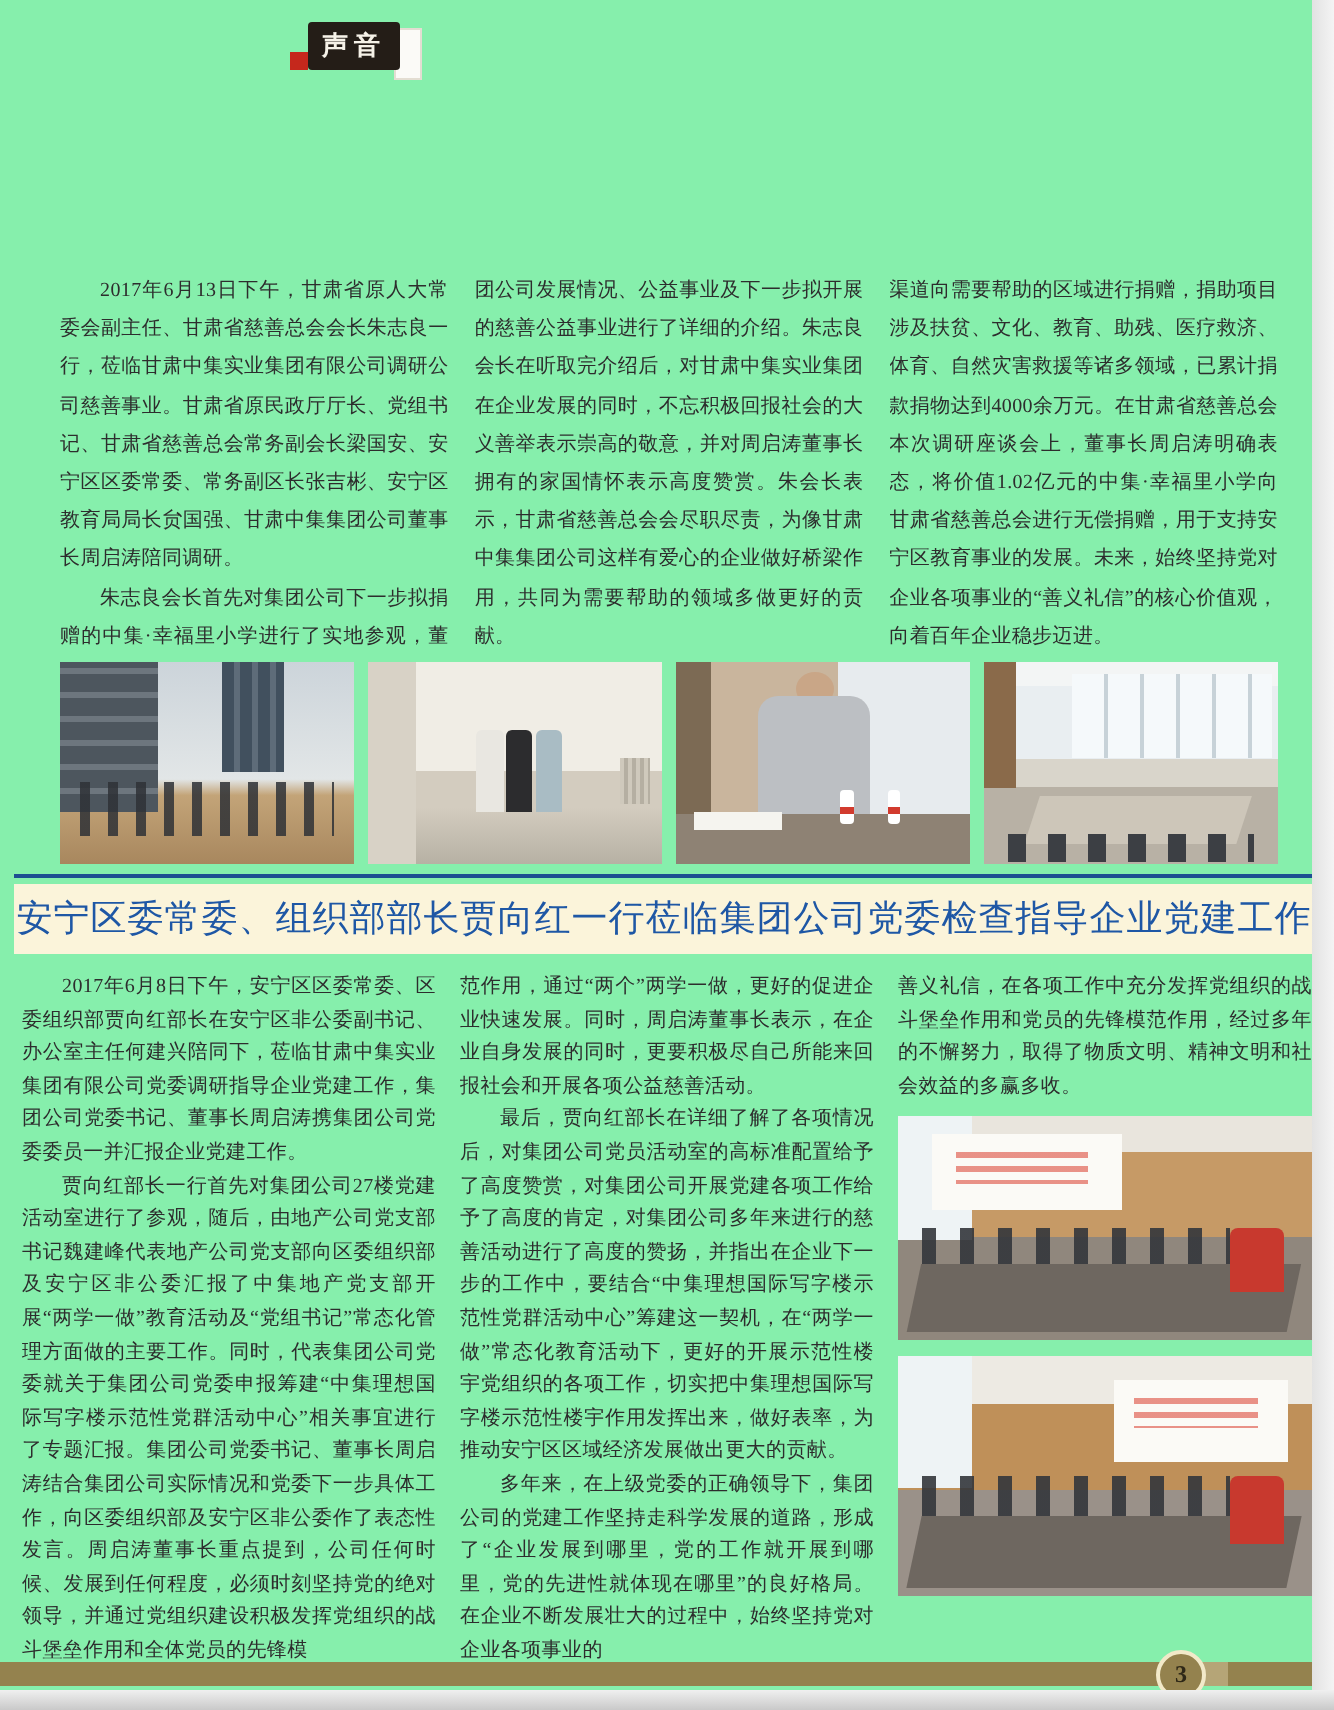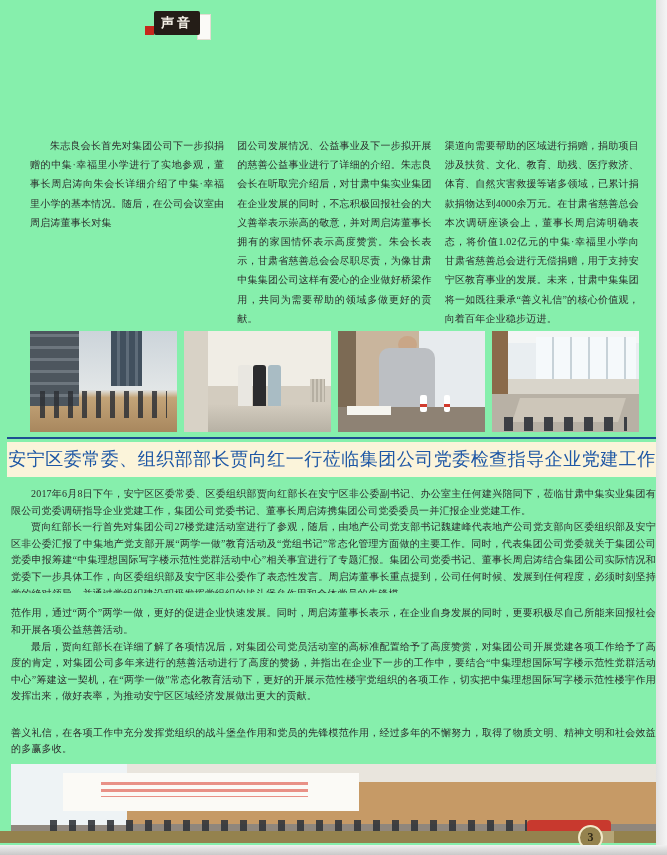--- a/index.html
+++ b/index.html
@@ -55,21 +55,21 @@
   .p4{background:linear-gradient(180deg,#f3f5f5 0 12%,#e9eef1 12% 48%,#d9d5cb 48% 62%,#b8b1a5 62% 100%);}
   .p4 .win{left:30%;top:6%;width:68%;height:42%;background:repeating-linear-gradient(90deg,#f5f9fb 0 16px,#c7d2d8 16px 18px);}
   .p4 .wood{left:0;top:0;width:11%;height:62%;background:#8a6a4a;}
   .p4 .table{left:16%;bottom:10%;width:72%;height:24%;background:#cdc6b9;transform:skewX(-18deg);}
   .p4 .chairs{left:8%;bottom:1%;width:84%;height:14%;background:repeating-linear-gradient(90deg,#3c3f44 0 9px,rgba(0,0,0,0) 9px 20px);}
 
   
   .divider-blue{position:absolute;left:7px;top:437px;width:650px;height:2px;background:#1d4f91;}
   .title2{position:absolute;left:7px;top:442px;width:650px;height:35px;background:#fbf4da;
           color:#1e57a5;font-weight:normal;font-size:18px;line-height:35px;text-align:center;letter-spacing:.5px;}
-  .a2cols{position:absolute;left:11px;top:486px;width:645px;height:346px;display:flex;gap:12px;flex-direction:column;}
+  .a2cols{position:absolute;left:11px;top:486px;width:645px;height:346px;display:flex;gap:12px;}
   .a2cols .col{flex:1;overflow:hidden;}
   .a2cols p{margin:0;font-size:10px;line-height:16.6px;text-align:justify;color:#2d2d2d;letter-spacing:.2px;}
 
   .ph-stack{position:relative;width:100%;overflow:hidden;}
   .p5{height:112px;margin-top:6px;background:linear-gradient(180deg,#e9e5dd 0 16%,#c69a66 16% 54%,#90877d 54% 100%);}
   .p6{height:120px;margin-top:8px;background:linear-gradient(180deg,#edeae3 0 20%,#bf9059 20% 56%,#9a9189 56% 100%);}
   .scr{background:#fbfaf6;}
   .p5 .scr{left:8%;top:8%;width:46%;height:34%;}
   .p6 .scr{left:52%;top:10%;width:42%;height:34%;}
   .redlines{background:repeating-linear-gradient(180deg,#e4776b 0 3px,rgba(0,0,0,0) 3px 7px);opacity:.8;}
@@ -96,28 +96,29 @@
 
     <div class="masthead">
       <span class="tag-ghost d"></span>
       <span class="tag-box">声音</span>
       <span class="red-sq"></span>
     </div>
 
 
     <div class="a1cols">
       <div class="col">
+        <p class="ind">2017年6月13日下午，甘肃省原人大常委会副主任、甘肃省慈善总会会长朱志良一行，莅临甘肃中集实业集团有限公司调研公司慈善事业。甘肃省原民政厅厅长、党组书记、甘肃省慈善总会常务副会长梁国安、安宁区区委常委、常务副区长张吉彬、安宁区教育局局长贠国强、甘肃中集集团公司董事长周启涛陪同调研。</p>
         <p class="ind">朱志良会长首先对集团公司下一步拟捐赠的中集·幸福里小学进行了实地参观，董事长周启涛向朱会长详细介绍了中集·幸福里小学的基本情况。随后，在公司会议室由周启涛董事长对集</p>
       </div>
       <div class="col">
         <p>团公司发展情况、公益事业及下一步拟开展的慈善公益事业进行了详细的介绍。朱志良会长在听取完介绍后，对甘肃中集实业集团在企业发展的同时，不忘积极回报社会的大义善举表示崇高的敬意，并对周启涛董事长拥有的家国情怀表示高度赞赏。朱会长表示，甘肃省慈善总会会尽职尽责，为像甘肃中集集团公司这样有爱心的企业做好桥梁作用，共同为需要帮助的领域多做更好的贡献。</p>
         <p class="ind">十七年来，公司在自身发展的同时，不忘回报社会，积极投身社会各项公益事业，通过各种</p>
       </div>
       <div class="col">
-        <p>渠道向需要帮助的区域进行捐赠，捐助项目涉及扶贫、文化、教育、助残、医疗救济、体育、自然灾害救援等诸多领域，已累计捐款捐物达到4000余万元。在甘肃省慈善总会本次调研座谈会上，董事长周启涛明确表态，将价值1.02亿元的中集·幸福里小学向甘肃省慈善总会进行无偿捐赠，用于支持安宁区教育事业的发展。未来，甘肃中集集团将一如既往秉承“善义礼信”的核心价值观，向着百年企业稳步迈进。</p>
+        <p>渠道向需要帮助的区域进行捐赠，捐助项目涉及扶贫、文化、教育、助残、医疗救济、体育、自然灾害救援等诸多领域，已累计捐款捐物达到4000余万元。在甘肃省慈善总会本次调研座谈会上，董事长周启涛明确表态，将价值1.02亿元的中集·幸福里小学向甘肃省慈善总会进行无偿捐赠，用于支持安宁区教育事业的发展。未来，始终坚持党对企业各项事业的“善义礼信”的核心价值观，向着百年企业稳步迈进。</p>
 
       </div>
     </div>
 
     <div class="photo-row">
       <div class="photo p1">
         <div class="d bldgA"></div>
         <div class="d bldgB"></div>
         <div class="d crowd"></div>
       </div>
@@ -149,20 +150,21 @@
     <div class="title2">安宁区委常委、组织部部长贾向红一行莅临集团公司党委检查指导企业党建工作</div>
 
     <div class="a2cols">
       <div class="col">
         <p class="ind">2017年6月8日下午，安宁区区委常委、区委组织部贾向红部长在安宁区非公委副书记、办公室主任何建兴陪同下，莅临甘肃中集实业集团有限公司党委调研指导企业党建工作，集团公司党委书记、董事长周启涛携集团公司党委委员一并汇报企业党建工作。</p>
         <p class="ind">贾向红部长一行首先对集团公司27楼党建活动室进行了参观，随后，由地产公司党支部书记魏建峰代表地产公司党支部向区委组织部及安宁区非公委汇报了中集地产党支部开展“两学一做”教育活动及“党组书记”常态化管理方面做的主要工作。同时，代表集团公司党委就关于集团公司党委申报筹建“中集理想国际写字楼示范性党群活动中心”相关事宜进行了专题汇报。集团公司党委书记、董事长周启涛结合集团公司实际情况和党委下一步具体工作，向区委组织部及安宁区非公委作了表态性发言。周启涛董事长重点提到，公司任何时候、发展到任何程度，必须时刻坚持党的绝对领导，并通过党组织建设积极发挥党组织的战斗堡垒作用和全体党员的先锋模</p>
       </div>
       <div class="col">
         <p>范作用，通过“两个”两学一做，更好的促进企业快速发展。同时，周启涛董事长表示，在企业自身发展的同时，更要积极尽自己所能来回报社会和开展各项公益慈善活动。</p>
         <p class="ind">最后，贾向红部长在详细了解了各项情况后，对集团公司党员活动室的高标准配置给予了高度赞赏，对集团公司开展党建各项工作给予了高度的肯定，对集团公司多年来进行的慈善活动进行了高度的赞扬，并指出在企业下一步的工作中，要结合“中集理想国际写字楼示范性党群活动中心”筹建这一契机，在“两学一做”常态化教育活动下，更好的开展示范性楼宇党组织的各项工作，切实把中集理想国际写字楼示范性楼宇作用发挥出来，做好表率，为推动安宁区区域经济发展做出更大的贡献。</p>
+        <p class="ind">多年来，在上级党委的正确领导下，集团公司的党建工作坚持走科学发展的道路，形成了“企业发展到哪里，党的工作就开展到哪里，党的先进性就体现在哪里”的良好格局。在企业不断发展壮大的过程中，始终坚持党对企业各项事业的</p>
       </div>
       <div class="col">
         <p>善义礼信，在各项工作中充分发挥党组织的战斗堡垒作用和党员的先锋模范作用，经过多年的不懈努力，取得了物质文明、精神文明和社会效益的多赢多收。</p>
         <div class="ph-stack photo p5">
           <div class="d winL"></div>
           <div class="d scr"></div>
           <div class="d redlines"></div>
           <div class="d ppl"></div>
           <div class="d tbl"></div>
           <div class="d redp"></div>

